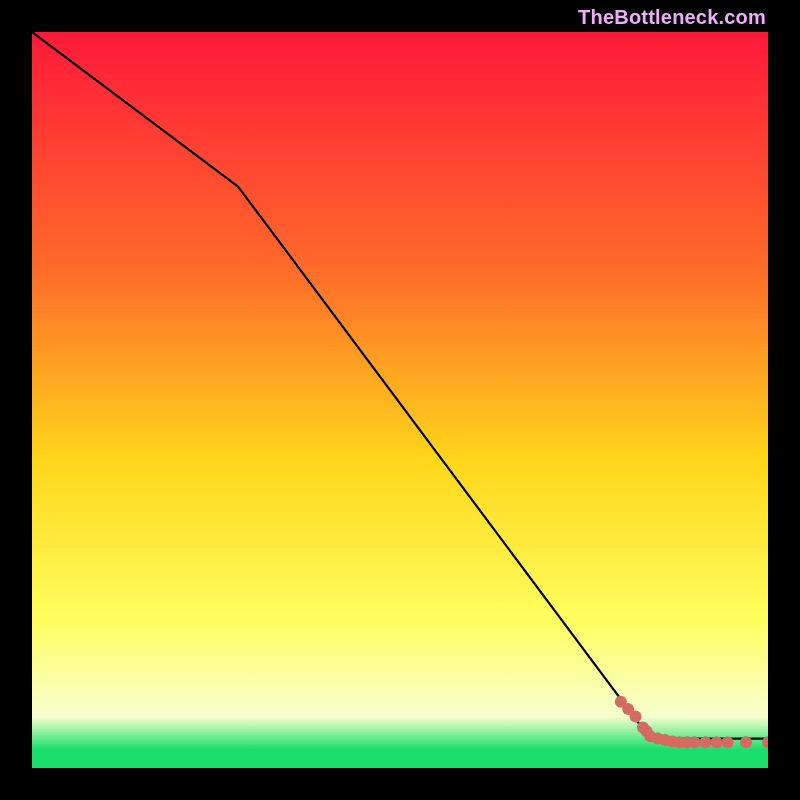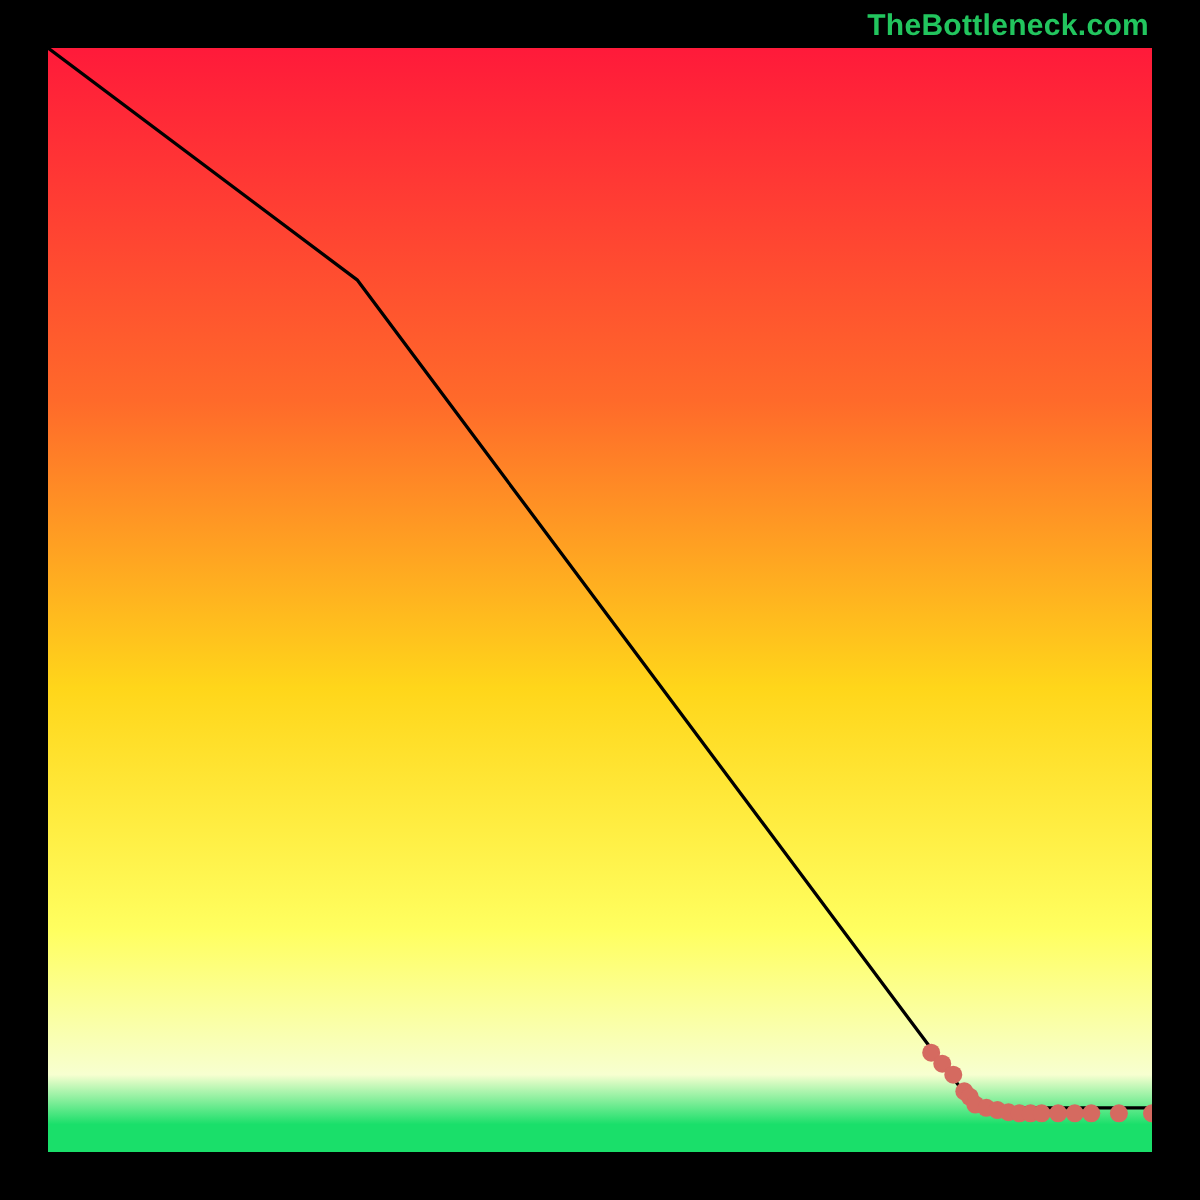--- a/index.html
+++ b/index.html
@@ -21,21 +21,21 @@
     position: absolute;
     left: 32px;
     top: 32px;
     width: 736px;
     height: 736px;
   }
   .attribution {
     position: absolute;
     top: 6px;
     right: 34px;
-    color: #22c55e;
+    color: #f0abfc;
     font-size: 20px;
     font-weight: 600;
     letter-spacing: 0.2px;
     user-select: none;
   }
 </style>
 </head>
 <body>
 
 <div class="stage">

